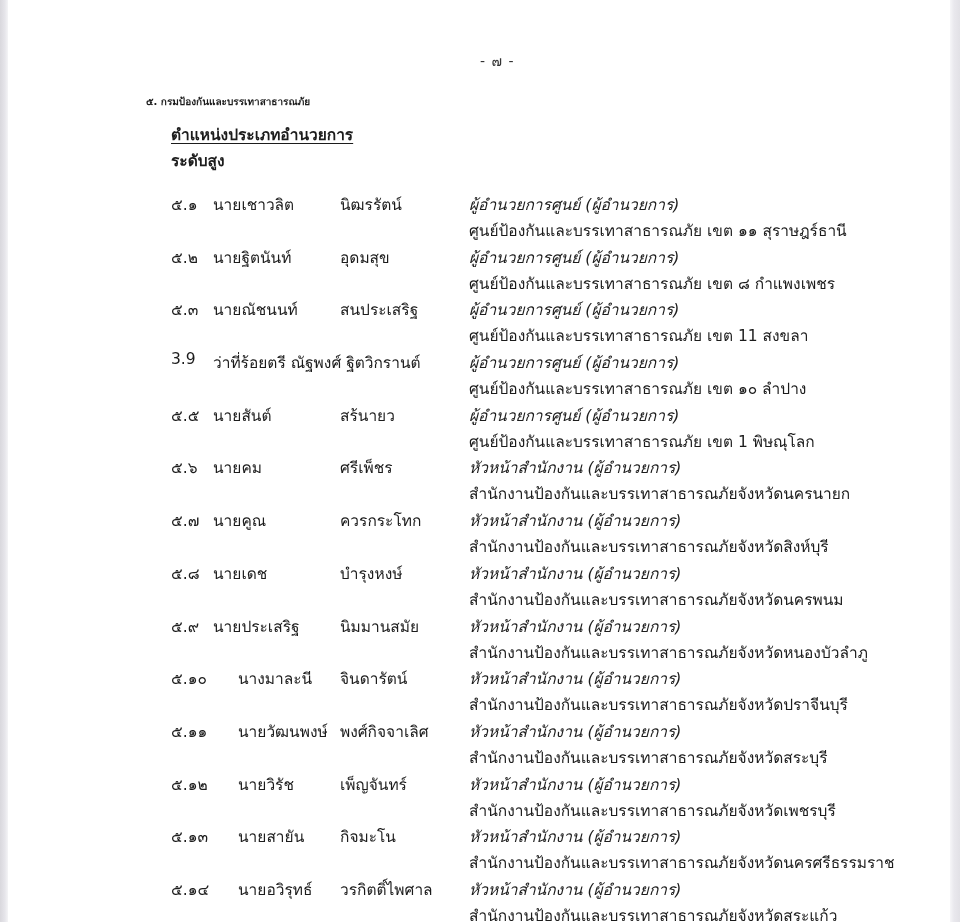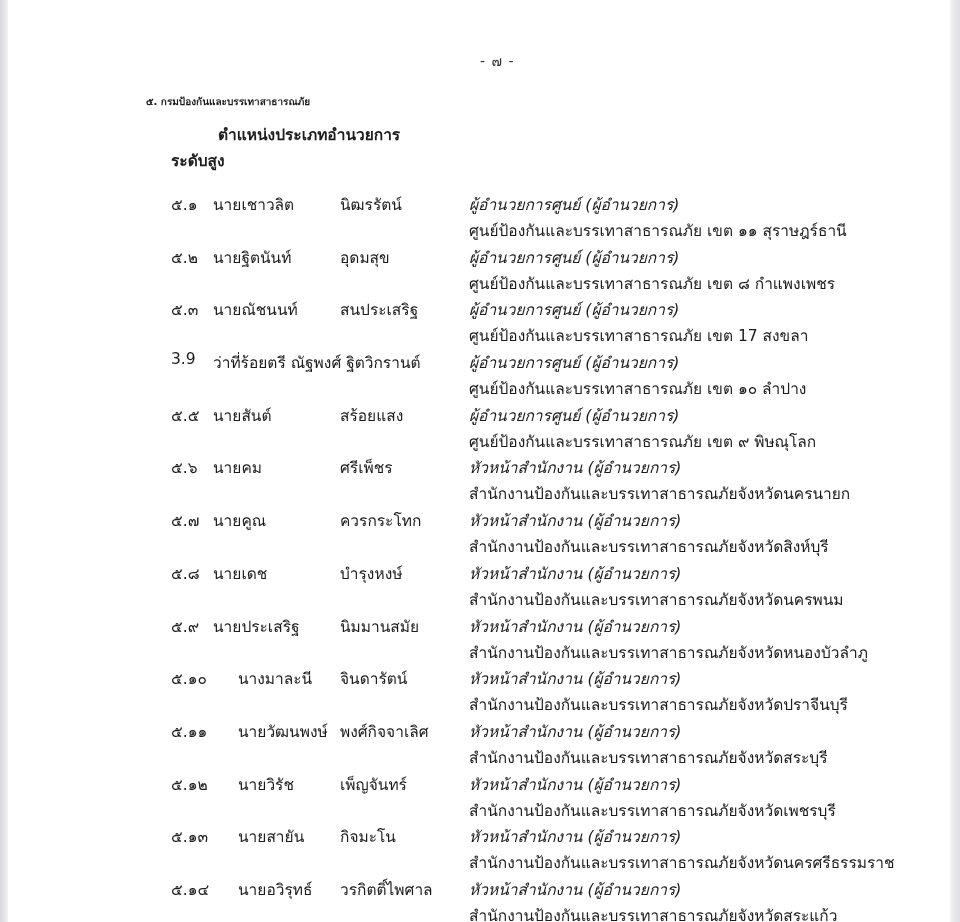--- a/index.html
+++ b/index.html
@@ -50,22 +50,22 @@
       left: 138px;
       top: 94px;
       font-weight: bold;
       font-size: 10px;
     }
     .subheading {
       position: absolute;
       left: 163px;
       top: 122px;
       font-weight: bold;
+      text-decoration: underline;
       text-underline-offset: 3px;
-      margin-left: 47px;
     }
     .level {
       position: absolute;
       left: 163px;
       top: 148px;
       font-weight: bold;
     }
     .entries {
       position: absolute;
       left: 0;
@@ -140,34 +140,34 @@
         <span class="fname">นายฐิตนันท์</span>
         <span class="lname">อุดมสุข</span>
         <span class="pos">ผู้อำนวยการศูนย์ (ผู้อำนวยการ)</span>
         <span class="org">ศูนย์ป้องกันและบรรเทาสาธารณภัย เขต ๘ กำแพงเพชร</span>
       </div>
       <div class="entry">
         <span class="num">๕.๓</span>
         <span class="fname">นายณัชนนท์</span>
         <span class="lname">สนประเสริฐ</span>
         <span class="pos">ผู้อำนวยการศูนย์ (ผู้อำนวยการ)</span>
-        <span class="org">ศูนย์ป้องกันและบรรเทาสาธารณภัย เขต 17 สงขลา</span>
+        <span class="org">ศูนย์ป้องกันและบรรเทาสาธารณภัย เขต 11 สงขลา</span>
       </div>
       <div class="entry">
         <span class="num">3.9</span>
         <span class="fullname">ว่าที่ร้อยตรี ณัฐพงศ์ ฐิตวิกรานต์</span>
         <span class="pos">ผู้อำนวยการศูนย์ (ผู้อำนวยการ)</span>
         <span class="org">ศูนย์ป้องกันและบรรเทาสาธารณภัย เขต ๑๐ ลำปาง</span>
       </div>
       <div class="entry">
         <span class="num">๕.๕</span>
         <span class="fname">นายสันต์</span>
-        <span class="lname">สร้อยแสง</span>
-        <span class="pos">ผู้อำนวยการศูนย์ (ผู้อำนวยการ)</span>
-        <span class="org">ศูนย์ป้องกันและบรรเทาสาธารณภัย เขต ๙ พิษณุโลก</span>
+        <span class="lname">สร้นายว</span>
+        <span class="pos">ผู้อำนวยการศูนย์ (ผู้อำนวยการ)</span>
+        <span class="org">ศูนย์ป้องกันและบรรเทาสาธารณภัย เขต 1 พิษณุโลก</span>
       </div>
       <div class="entry">
         <span class="num">๕.๖</span>
         <span class="fname">นายคม</span>
         <span class="lname">ศรีเพ็ชร</span>
         <span class="pos">หัวหน้าสำนักงาน (ผู้อำนวยการ)</span>
         <span class="org">สำนักงานป้องกันและบรรเทาสาธารณภัยจังหวัดนครนายก</span>
       </div>
       <div class="entry">
         <span class="num">๕.๗</span>

